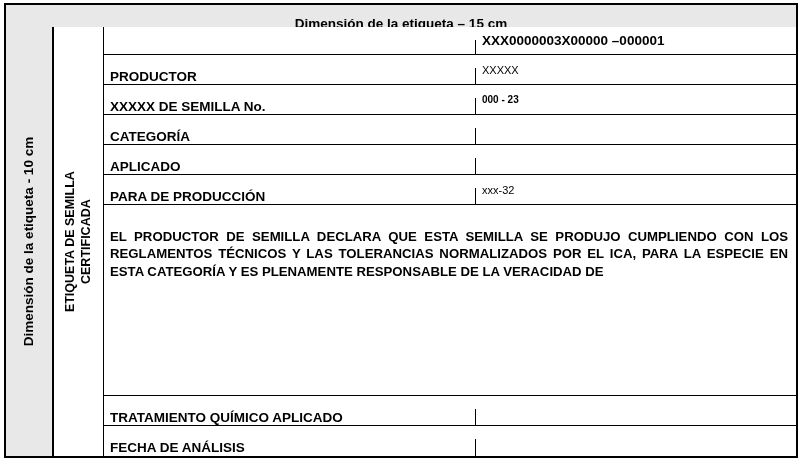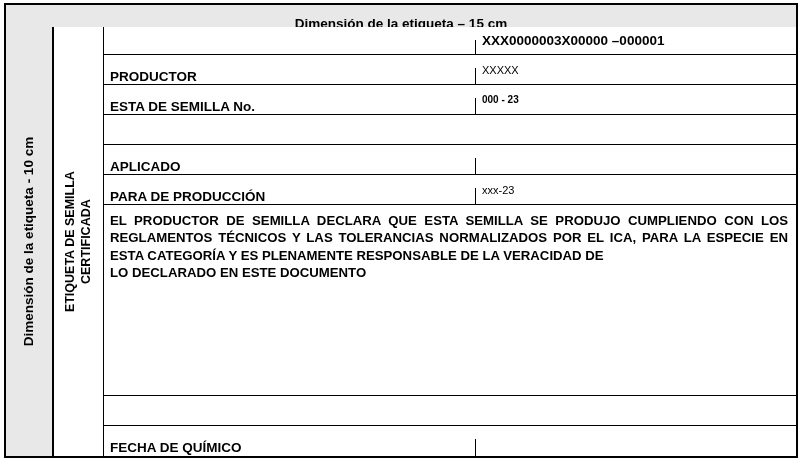--- a/index.html
+++ b/index.html
@@ -153,20 +153,21 @@
   .declaration {
     box-sizing: border-box;
     padding: 7px 8px 6px 6px;
     font-size: 13.2px;
     font-weight: bold;
     line-height: 1.32;
     color: #000000;
     border-bottom: 1px solid #000000;
     flex: 1 1 auto;
     text-align: justify;
+    margin-top: 16px;
   }
   .declaration p {
     margin: 0;
   }
   .declaration p.nojustify {
     text-align: left;
   }
 </style>
 </head>
 <body>
@@ -197,48 +198,49 @@
         <div class="cell-label"></div>
         <div class="cell-value">XXX0000003X00000 –000001</div>
       </div>
 
       <div class="row row-std">
         <div class="cell-label">PRODUCTOR</div>
         <div class="cell-value">XXXXX</div>
       </div>
 
       <div class="row row-std">
-        <div class="cell-label">ESTA DE SEMILLA No.</div>
+        <div class="cell-label">XXXXX DE SEMILLA No.</div>
         <div class="cell-value value-bold">000 - 23</div>
       </div>
 
 
       <div class="row row-std">
+        <div class="cell-label">CATEGORÍA</div>
         <div class="cell-value"></div>
       </div>
 
       <div class="row row-std">
         <div class="cell-label">APLICADO</div>
         <div class="cell-value"></div>
       </div>
 
       <div class="row row-std">
         <div class="cell-label">PARA DE PRODUCCIÓN</div>
-        <div class="cell-value">xxx-23</div>
+        <div class="cell-value">xxx-32</div>
       </div>
 
       <div class="declaration">
         <p>EL PRODUCTOR DE SEMILLA DECLARA QUE ESTA SEMILLA SE PRODUJO CUMPLIENDO CON LOS REGLAMENTOS TÉCNICOS Y LAS TOLERANCIAS NORMALIZADOS POR EL ICA, PARA LA ESPECIE EN ESTA CATEGORÍA Y ES PLENAMENTE RESPONSABLE DE LA VERACIDAD DE</p>
-        <p class="nojustify">LO DECLARADO EN ESTE DOCUMENTO</p>
-      </div>
-
-      <div class="row row-std">
-        <div class="cell-value"></div>
-      </div>
-
-      <div class="row row-std">
-        <div class="cell-label">FECHA DE QUÍMICO</div>
+      </div>
+
+      <div class="row row-std">
+        <div class="cell-label">TRATAMIENTO QUÍMICO APLICADO</div>
+        <div class="cell-value"></div>
+      </div>
+
+      <div class="row row-std">
+        <div class="cell-label">FECHA DE ANÁLISIS</div>
         <div class="cell-value"></div>
       </div>
 
     </div>
   </div>
 </div>
 
 </body></html>

